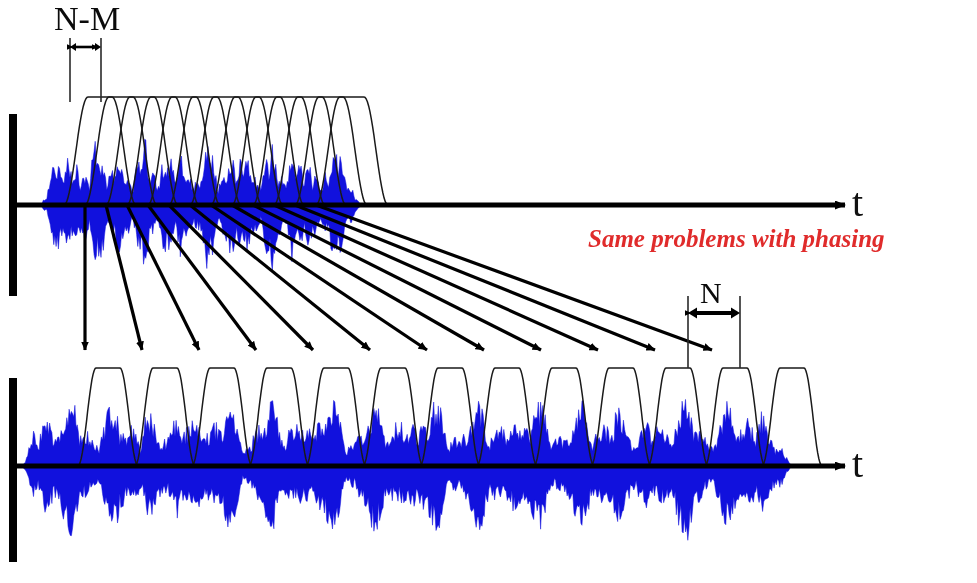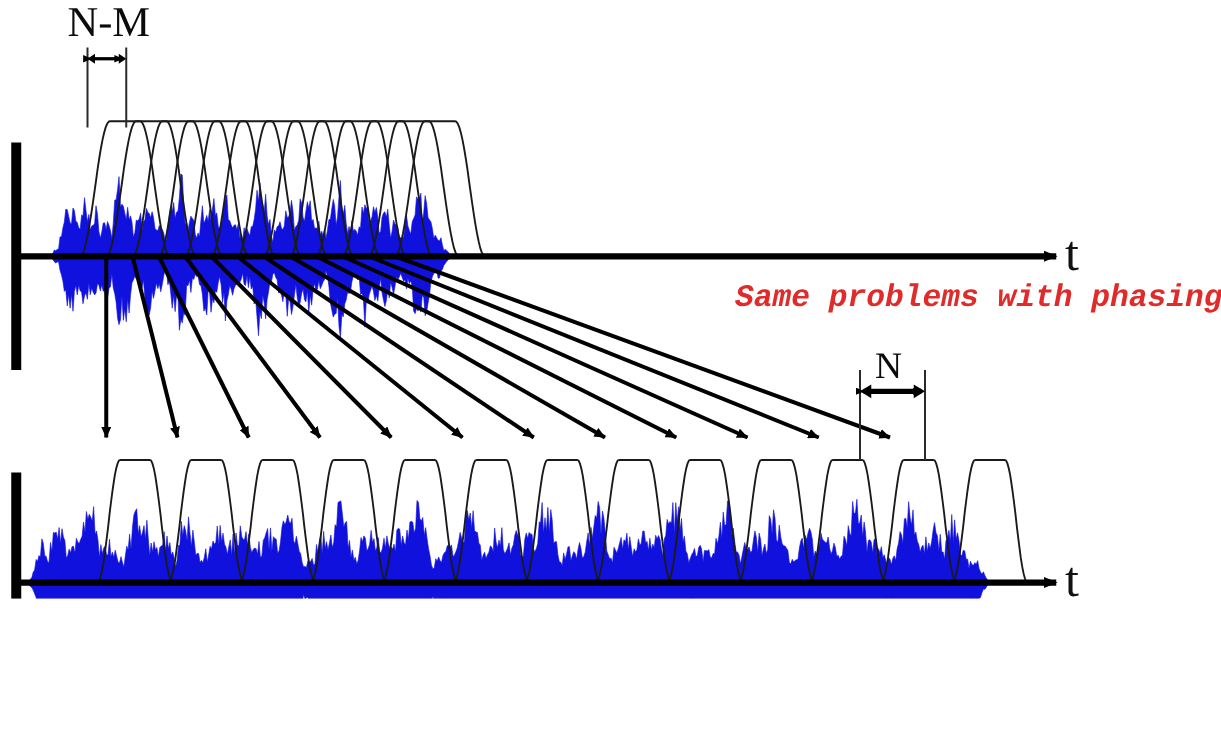--- a/index.html
+++ b/index.html
@@ -6,21 +6,21 @@
     margin: 0;
     padding: 0;
     background: #ffffff;
   }
   body {
     font-family: "Liberation Serif", serif;
   }
   #stage {
     position: relative;
     width: 977px;
-    height: 479px;
+    height: 583px;
     background: #ffffff;
     overflow: hidden;
   }
   #fig {
     position: absolute;
     left: 0;
     top: 0;
     width: 977px;
     height: 583px;
   }
@@ -39,21 +39,21 @@
     font-size: 34px;
     color: #0b0b0b;
     letter-spacing: 0px;
   }
   .n-label {
     font-family: "Liberation Serif", serif;
     font-size: 30px;
     color: #0b0b0b;
   }
   .note {
-    font-family: Liberation Mono, monospace;
+    font-family: Liberation Serif, serif;
     font-style: italic;
     font-weight: bold;
     font-size: 25px;
     color: #e02b2b;
     line-height: 1.18;
   }
 </style>
 </head>
 <body>
 

